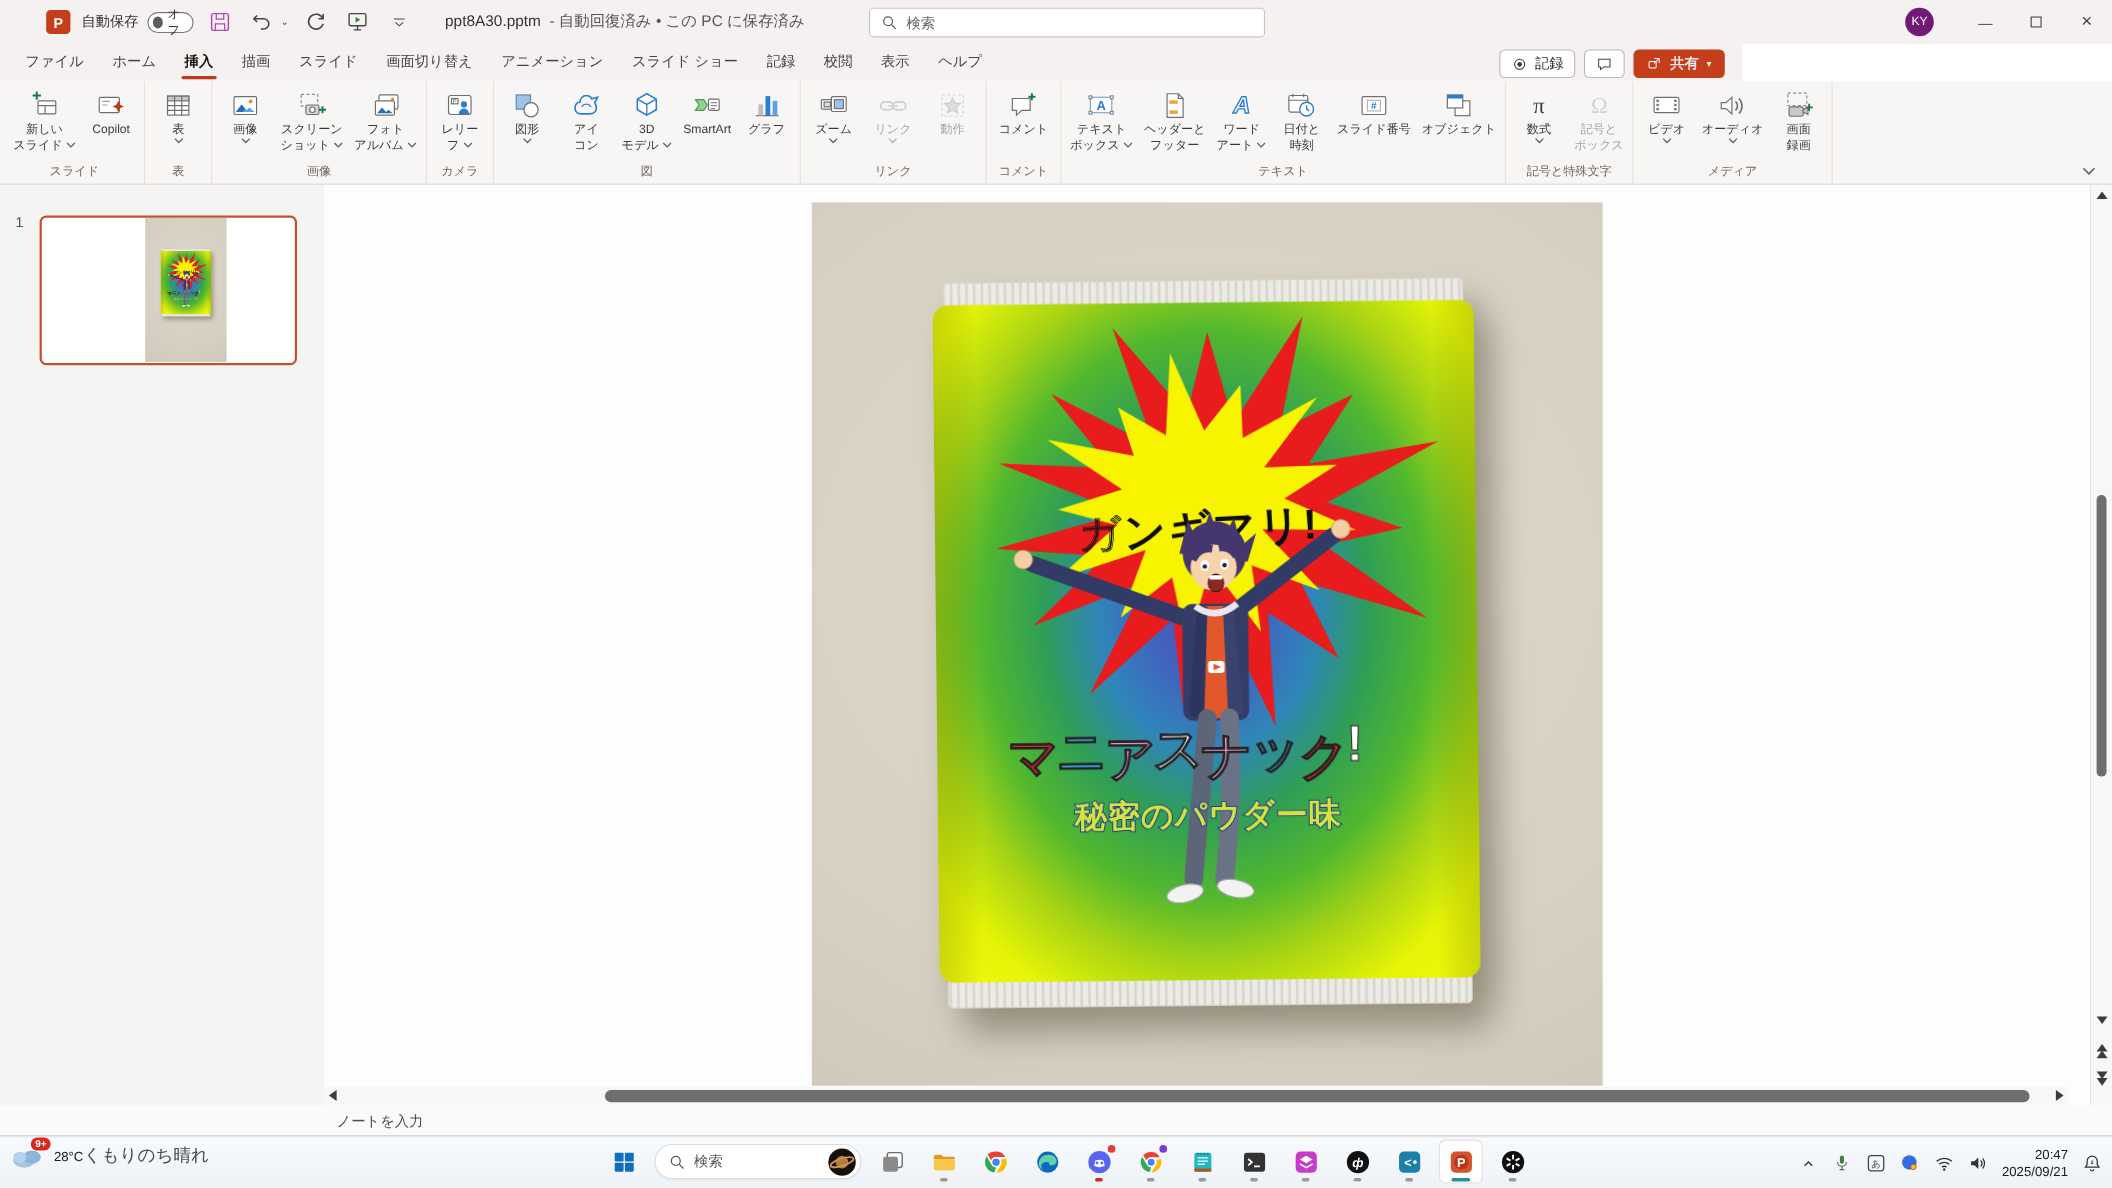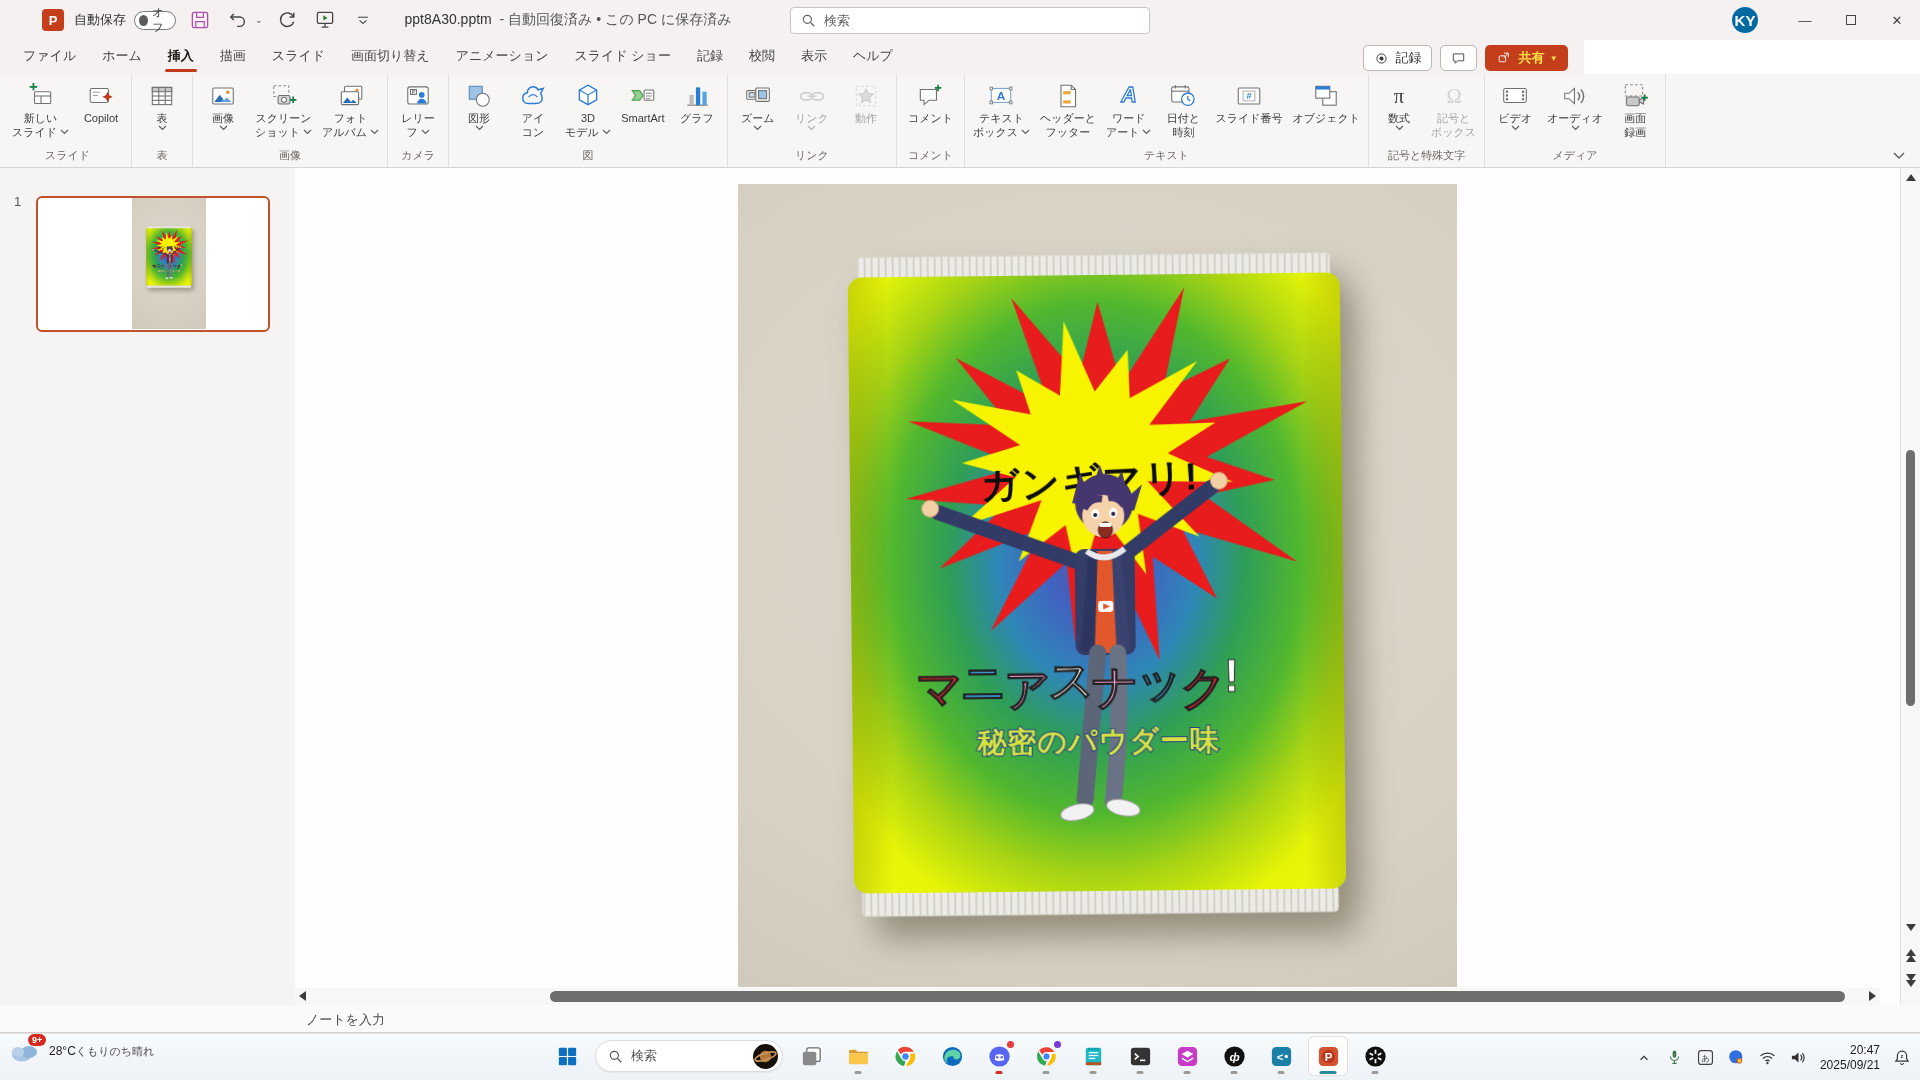--- a/index.html
+++ b/index.html
@@ -13,32 +13,32 @@
 .autosave{display:flex;align-items:flex-start;gap:8px;font-size:13px;color:#333}
 .toggle{width:42px;height:19px;border:1px solid #7a7a7a;border-radius:10px;background:#fff;display:flex;align-items:center;padding:0 4px;gap:4px}
 .toggle .knob{width:11px;height:11px;border-radius:50%;background:#5c5c5c}
 .toggle .tlab{font-size:11px;color:#333}
 .qbtn{width:28px;height:28px;display:flex;align-items:center;justify-content:center;border-radius:4px}
 .smallchev{font-size:9px;color:#555;margin-left:-7px}
 #doc-title{font-size:14px;color:#333;margin-left:18px;white-space:nowrap}
 #doc-title .status{color:#555}
 #title-search{position:absolute;left:790px;top:7px;width:360px;height:27px;background:#fff;border:1px solid #c9c4c1;border-radius:4px;display:flex;align-items:center;gap:8px;padding:0 10px;font-size:13px;color:#616161}
 #titlebar-right{position:absolute;right:0;top:0;height:40px;display:flex;align-items:center}
-.avatar{width:26px;height:26px;border-radius:50%;background:#0369a1;color:#fff;font-size:15px;font-weight:bold;display:flex;align-items:center;justify-content:center;margin-right:24px}
+.avatar{width:26px;height:26px;border-radius:50%;background:#701a75;color:#fff;font-size:11px;font-weight:normal;display:flex;align-items:center;justify-content:center;margin-right:24px}
 .winbtn{width:46px;height:40px;display:flex;align-items:center;justify-content:center;font-size:13px;color:#444}
 .maxsq{width:10px;height:10px;border:1px solid #444}
 
 #tabrow{position:absolute;left:0;top:40px;width:1584px;height:34px;background:#f4f1f0;display:flex;align-items:flex-end}
 #tabs{display:flex;padding-left:10px}
 .tab{font-size:13px;color:#444;padding:7px 13px 9px;position:relative;white-space:nowrap}
 .tab.active{color:#19130f;font-weight:bold}
 .tab.active::after{content:"";position:absolute;left:10px;right:10px;bottom:2px;height:3px;border-radius:2px;background:#c0391b}
 #tabrow-right{margin-left:auto;display:flex;align-items:center;gap:8px;padding-right:16px;padding-bottom:3px}
 .pillbtn{display:flex;align-items:center;gap:6px;border:1px solid #bdb8b4;background:#fff;border-radius:5px;height:26px;padding:0 10px;font-size:13px;color:#333}
-.sharebtn{display:flex;align-items:center;gap:7px;background:#c43e1c;color:#fde047;border-radius:5px;height:26px;padding:0 12px;font-size:13px;font-weight:bold}
+.sharebtn{display:flex;align-items:center;gap:7px;background:#c43e1c;color:#e5e5e5;border-radius:5px;height:26px;padding:0 12px;font-size:13px;font-weight:bold}
 
 #ribbon{position:absolute;left:0;top:74px;width:1920px;height:94px;background:#f8f6f5;border-bottom:1px solid #d8d4d1}
 #ribbon-groups{display:flex;height:100%;padding-left:4px}
 .rgroup{display:flex;flex-direction:column;align-items:center;border-right:1px solid #e3dfdc;padding:2px 3px 0}
 .rbuttons{display:flex;flex:1}
 .rbtn{min-width:54px;padding:5px 5px 2px;display:flex;flex-direction:column;align-items:center;border-radius:4px;cursor:default}
 .rbtn .ric{height:30px;display:flex;align-items:center;justify-content:center}
 .rbtn .rlab{font-size:11px;line-height:14px;color:#3b3a39;text-align:center;white-space:nowrap}
 .rbtn.disabled{opacity:.45}
 .rbtn .chevline{display:inline-flex;align-items:center}
@@ -63,21 +63,21 @@
 .tri.up{border-width:0 5px 7px 5px;border-color:transparent transparent #3c3c3c transparent;left:5px}
 .tri.down{border-width:7px 5px 0 5px;border-color:#3c3c3c transparent transparent transparent;left:5px}
 
 #notes{position:absolute;left:0;top:1005px;width:1920px;height:28px;background:#fafafa;border-bottom:1px solid #cfcdcb}
 #notes span{position:absolute;left:306px;top:6px;font-size:13px;color:#4d4d4d}
 
 #taskbar{position:absolute;left:0;top:1033px;width:1920px;height:47px;background:linear-gradient(#f8fbfd,#edf2f7);border-top:1px solid #e2e2e2}
 #weather{position:absolute;left:8px;top:4px;display:flex;align-items:center;gap:7px}
 #weather .wtxt{display:flex;flex-direction:row;line-height:14px}
 #weather .temp{font-size:12px;color:#1b1b1b}
-#weather .cond{font-size:11px;color:#4a4a4a}
+#weather .cond{font-size:16px;color:#4a4a4a}
 .wbadge{position:absolute;left:20px;top:-4px;background:#d42b1e;color:#fff;font-size:9px;border-radius:8px;padding:1px 4px;font-weight:bold}
 #taskcenter{position:absolute;left:548px;top:3px;display:flex;align-items:center;gap:9px}
 .taskbtn{width:38px;height:38px;display:flex;align-items:center;justify-content:center;border-radius:5px;position:relative}
 .taskbtn.activeapp{background:#fdfdfd;box-shadow:0 0 0 1px #e0e0e0}
 .tdot{position:absolute;bottom:1px;left:50%;transform:translateX(-50%);width:7px;height:3px;border-radius:2px;background:#9a9a9a}
 .tdot.red{background:#d42b1e}
 .tdot.wide{width:17px;background:#2e8a99}
 #tsearch{height:32px;width:188px;background:#fff;border:1px solid #dcdcdc;border-radius:17px;display:flex;align-items:center;gap:8px;padding:0 3px 0 12px;font-size:13px;color:#555;box-shadow:0 1px 2px rgba(0,0,0,.06)}
 #tsearch .sat{margin-left:auto}
 #tray{position:absolute;right:8px;top:0;height:47px;display:flex;align-items:center;gap:12px}

